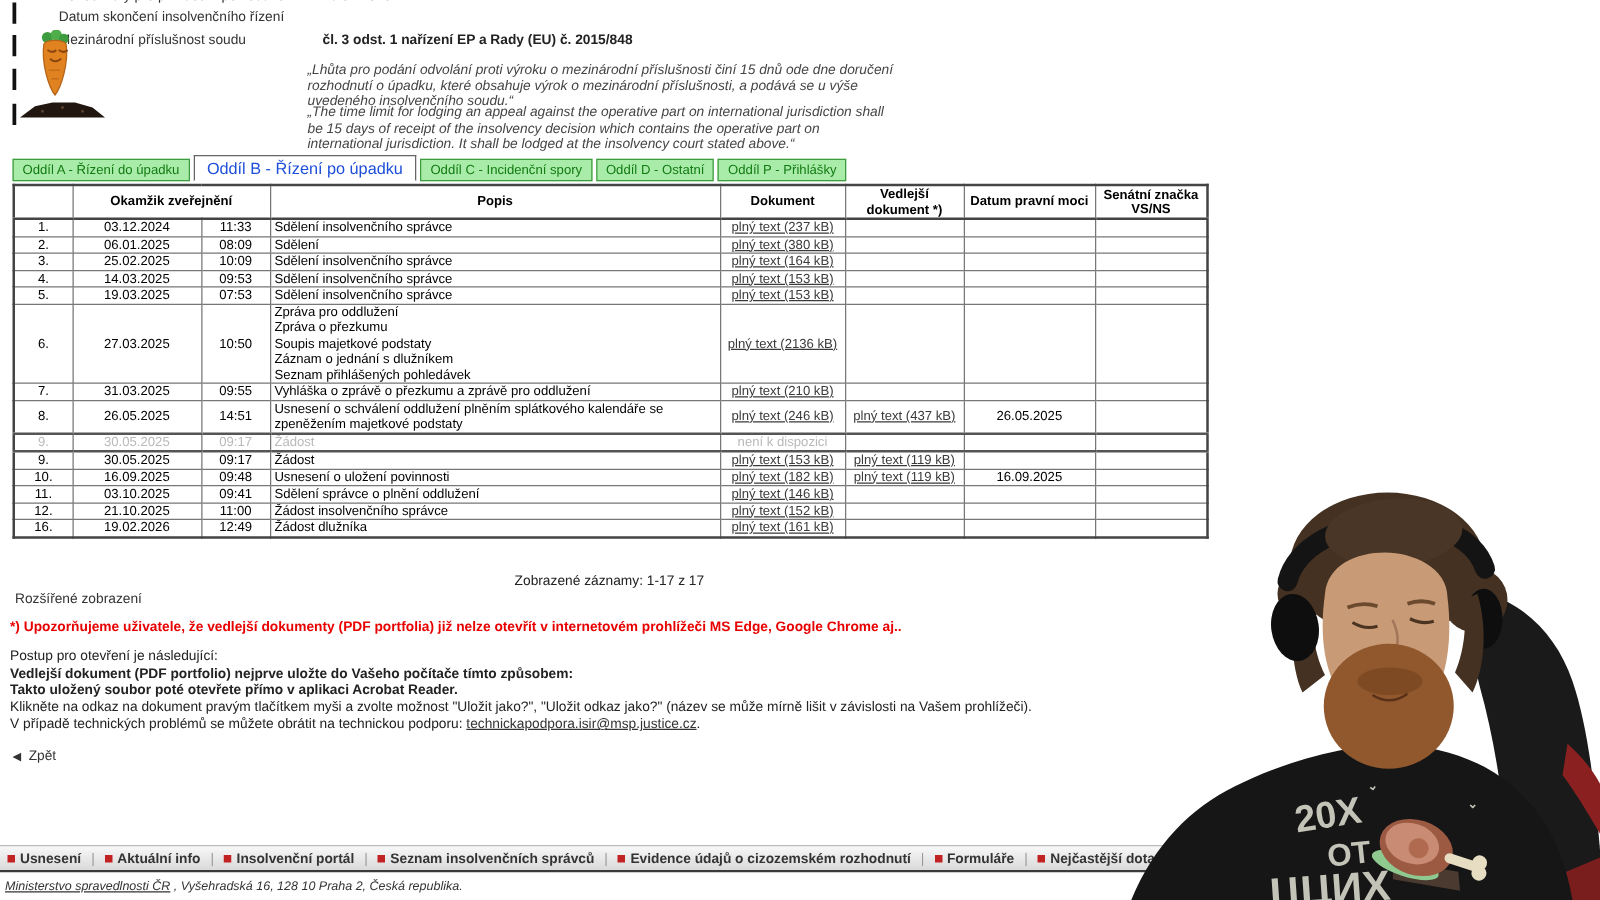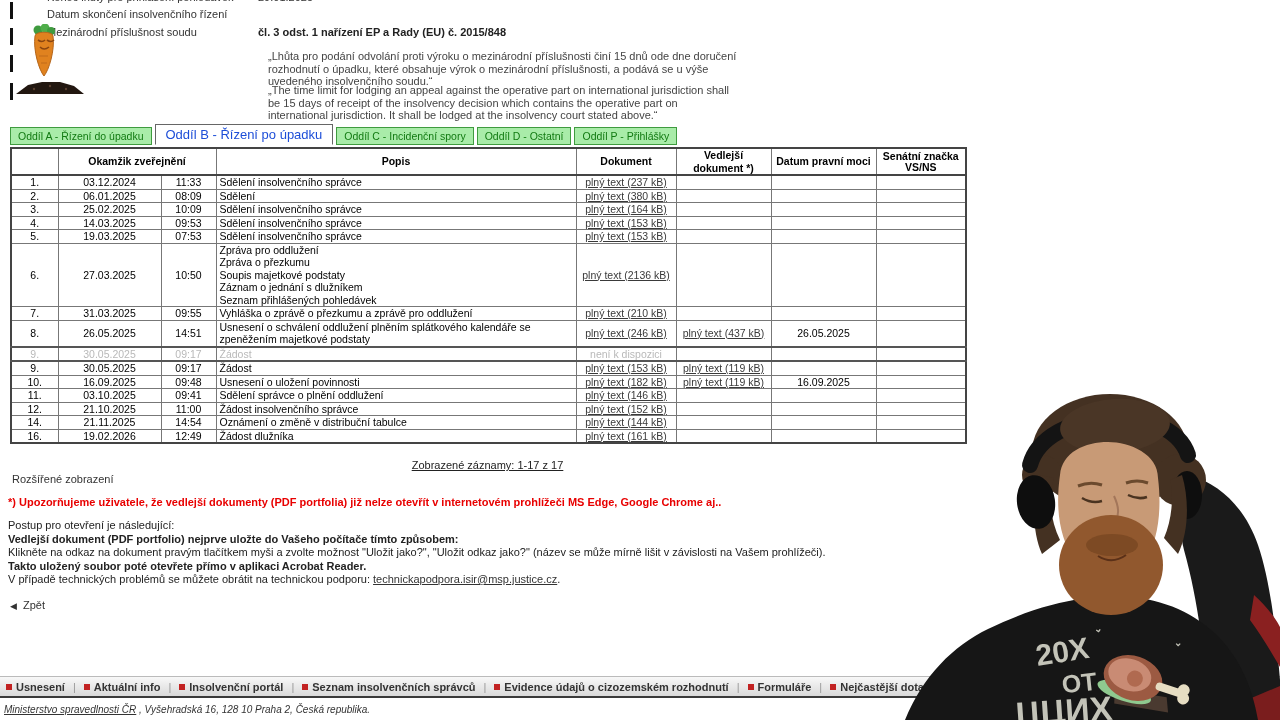--- a/index.html
+++ b/index.html
@@ -8,21 +8,21 @@
 
   
   .tally { position:absolute; left:10px; width:3px; height:17px; background:#111; }
 
   
   .info-row { position:absolute; left:35px; width:900px; font-size:11px; color:#333;padding-left:12px; }
   .info-label { display:inline-block; width:223px; }
   .info-value { position:absolute; left:223px; white-space:nowrap; }
   .info-value.bold { font-weight:bold; color:#222; }
 
-  .quote { position:absolute; left:268px; width:472px; font-size:11px; 
+  .quote { position:absolute; left:246px; width:472px; font-size:11px; font-style:italic;
     color:#444; line-height:12.5px; }
 
   
   .tabs { position:absolute; left:10px; top:124px; display:flex; align-items:flex-end; gap:3px; }
   .tab { font-size:10.5px; padding:2px 7px; background:#a9eca9; border:1px solid #3f9b3f;
     color:#127a12; cursor:pointer; white-space:nowrap;text-align:right; }
   .tab.active { font-size:13px; padding:2px 10px; background:#fff; border:1px solid #666;
     border-bottom:1px solid #fff; color:#1d4ed8; }
 
   
@@ -34,21 +34,21 @@
   .docs td { height:13px; }
   td.c { text-align:center; }
   td.desc { white-space:pre-line; }
   .docs a { color:#3a3a3a;text-align:right; }
   a:empty { display:none; }
   tr.grayed { color:#b9b9b9; }
   tr.grayed td { border-top:2px solid #555; border-bottom:2px solid #555; }
   tr.grayed a { color:#b9b9b9; text-decoration:none; }
 
   .summary { position:absolute; left:10px; top:459px; width:955px; text-align:center;
-    font-size:11px; color:#222;text-decoration:underline; }
+    font-size:11px; color:#222; }
   .ext-view { position:absolute; left:12px; top:473px; font-size:11px; color:#333; cursor:pointer; }
 
   .warning { position:absolute; left:8px; top:496px; font-size:11px; font-weight:bold; color:#e80000; }
 
   .instructions { position:absolute; left:8px; top:519px; font-size:11px; color:#222; }
   .instr-line { line-height:13.5px; white-space:nowrap; }
   .instr-line.bold { font-weight:bold; }
   .instr-line a { color:#333; }
 
   .back-link { position:absolute; left:10px; top:599px; font-size:11px; color:#333; cursor:pointer; }
@@ -296,30 +296,20 @@
         <td class="c">21.10.2025</td>
         <td class="c">11:00</td>
         <td class="desc">Žádost insolvenčního správce</td>
         <td class="c"><a href="#">plný text (152 kB)</a></td>
         <td class="c"></td>
         <td class="c"></td>
         <td class="c"></td>
       </tr>
 
 
-      <tr>
-        <td class="c">14.</td>
-        <td class="c">21.11.2025</td>
-        <td class="c">14:54</td>
-        <td class="desc">Oznámení o změně v distribuční tabulce</td>
-        <td class="c"><a href="#">plný text (144 kB)</a></td>
-        <td class="c"></td>
-        <td class="c"></td>
-        <td class="c"></td>
-      </tr>
 
 
       <tr>
         <td class="c">16.</td>
         <td class="c">19.02.2026</td>
         <td class="c">12:49</td>
         <td class="desc">Žádost dlužníka</td>
         <td class="c"><a href="#">plný text (161 kB)</a></td>
         <td class="c"></td>
         <td class="c"></td>
@@ -333,23 +323,23 @@
 <div class="ext-view">Rozšířené zobrazení</div>
 
 <div class="warning">*) Upozorňujeme uživatele, že vedlejší dokumenty (PDF portfolia) již nelze otevřít v internetovém prohlížeči MS Edge, Google Chrome aj..</div>
 
 <div class="instructions">
 
     <div class="instr-line"><span>Postup pro otevření je následující:</span><span></span></div>
 
     <div class="instr-line bold"><span>Vedlejší dokument (PDF portfolio) nejprve uložte do Vašeho počítače tímto způsobem:</span><span></span></div>
 
+    <div class="instr-line bold"><span>Takto uložený soubor poté otevřete přímo v aplikaci Acrobat Reader.</span><span></span></div>
+
     <div class="instr-line"><span>Klikněte na odkaz na dokument pravým tlačítkem myši a zvolte možnost "Uložit jako?", "Uložit odkaz jako?" (název se může mírně lišit v závislosti na Vašem prohlížeči).</span><span></span></div>
-
-    <div class="instr-line bold"><span>Takto uložený soubor poté otevřete přímo v aplikaci Acrobat Reader.</span><span></span></div>
 
     <div class="instr-line"><span>V případě technických problémů se můžete obrátit na technickou podporu: </span><a href="#">technickapodpora.isir@msp.justice.cz</a><span>.</span></div>
 
 </div>
 
 <div class="back-link">
   <span class="back-arrow">◀</span><span>Zpět</span>
 </div>
 
 <div class="bottom-nav">

